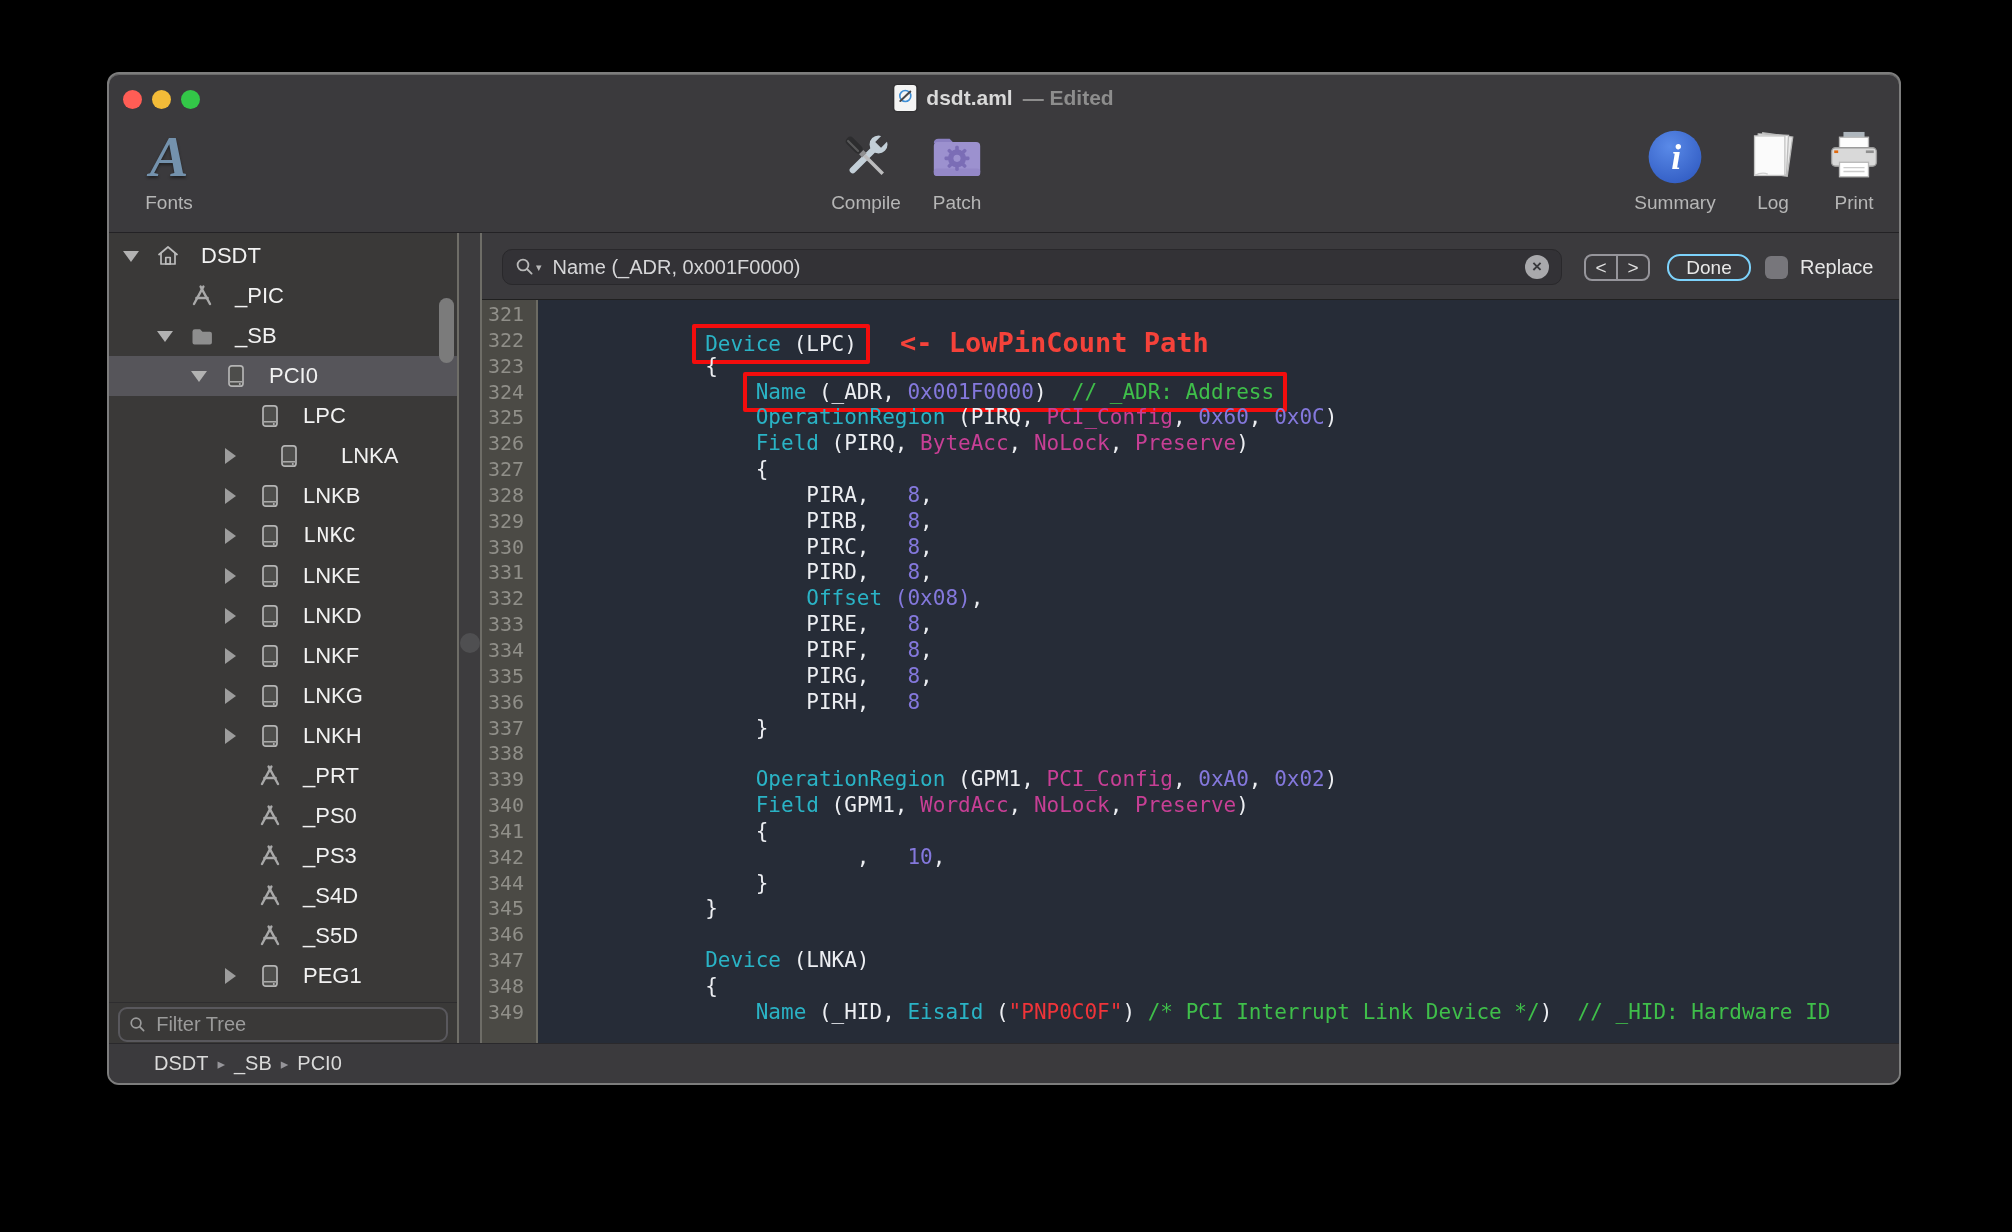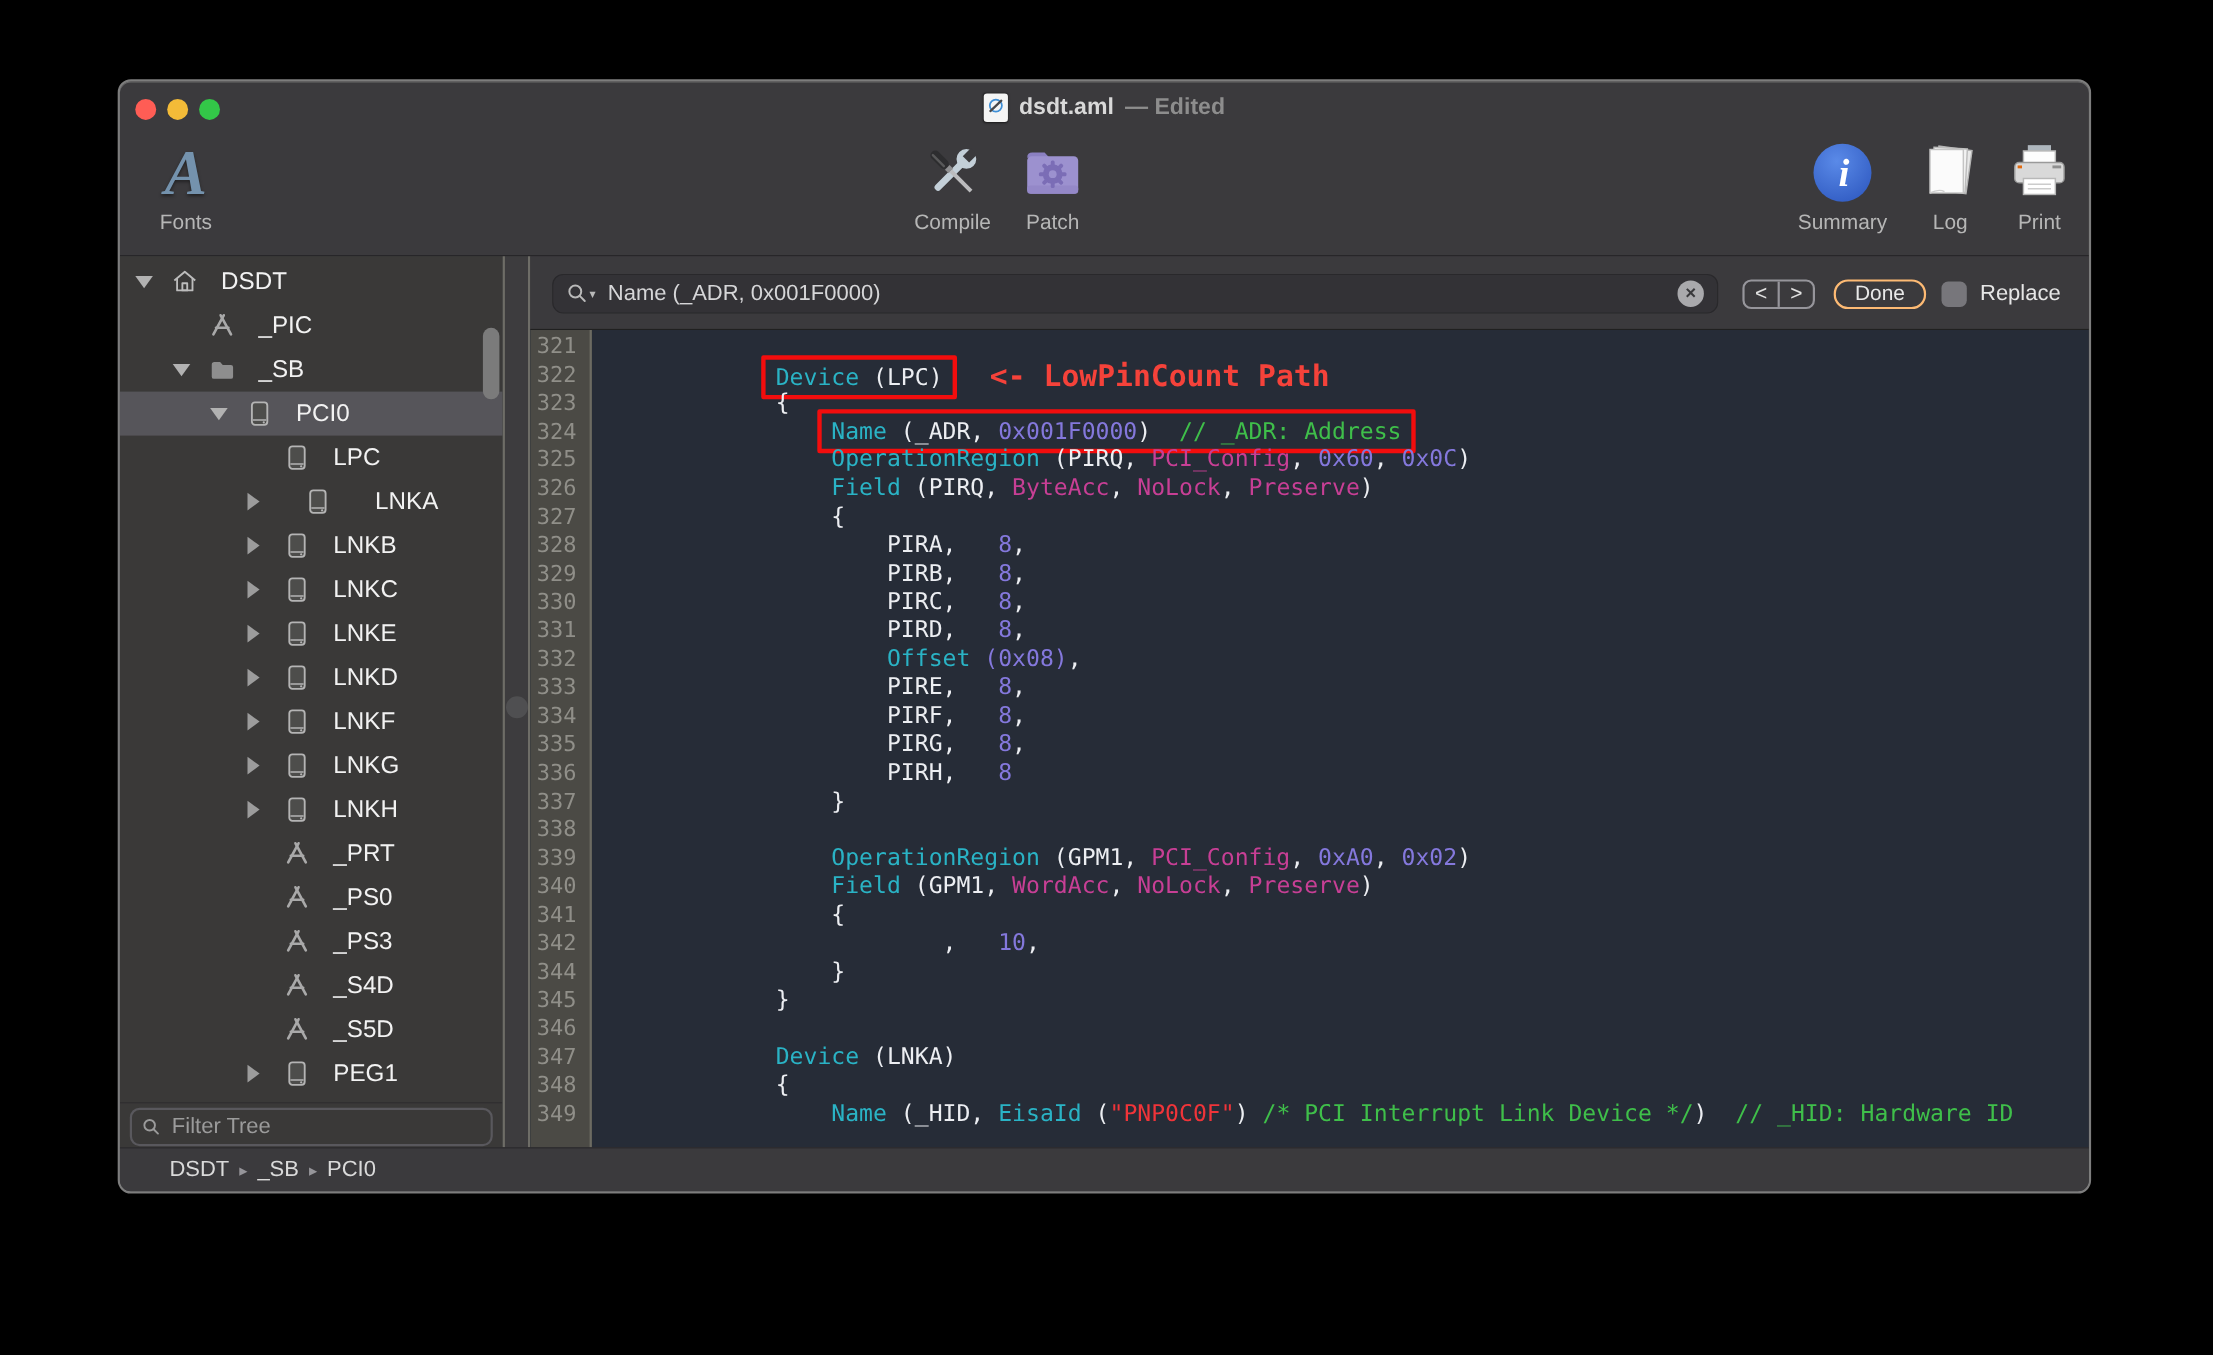--- a/index.html
+++ b/index.html
@@ -58,21 +58,21 @@
     border:1px solid #29282b;border-radius:10px;display:flex;align-items:center;padding:0 12px;box-sizing:border-box;}
   .search-field input{flex:1;background:transparent;border:none;outline:none;color:#d6d6d8;
     font-size:20px;font-family:"Liberation Sans",sans-serif;margin-left:9px;}
   .chev-down{font-size:11px;color:#b9b9b9;margin-left:1px;}
   .clear-btn{width:24px;height:24px;border-radius:50%;background:#a9a9ac;color:#39393c;
     font-size:17px;font-weight:bold;display:flex;align-items:center;justify-content:center;flex:none;}
   .seg{position:absolute;left:1102px;top:21px;width:66px;height:27px;border:2px solid #96959b;border-radius:8px;
     display:flex;box-sizing:border-box;}
   .seg-btn{flex:1;display:flex;align-items:center;justify-content:center;color:#e2e2e2;font-size:19px;}
   .seg-btn:first-child{border-right:2px solid #96959b;}
-  .done-btn{position:absolute;left:1185px;top:21px;width:84px;height:27px;border:2px solid #fdba74;border-radius:13px;
+  .done-btn{position:absolute;left:1185px;top:21px;width:84px;height:27px;border:2px solid #7dd3fc;border-radius:13px;
     color:#e8e8e8;font-size:19px;display:flex;align-items:center;justify-content:center;box-sizing:border-box;}
   .replace-check{position:absolute;left:1283px;top:23px;width:23px;height:23px;background:#77767b;border-radius:6px;}
   .replace-label{position:absolute;left:1318px;top:21px;font-size:20px;color:#e6e6e6;line-height:27px;}
   .codearea{position:absolute;left:0;top:67px;right:0;bottom:0;background:var(--codebg);overflow:hidden;}
   .gutter-bg{position:absolute;left:0;top:0;bottom:0;width:54px;background:var(--gutter);border-right:2px solid #6c6b63;}
   .code-lines{position:relative;margin-top:2px;}
   .cl{display:flex;height:25.85px;}
   .ln{width:56px;flex:none;padding-left:6px;box-sizing:border-box;color:#908f89;
     font-family:"DejaVu Sans Mono",monospace;font-size:20px;line-height:25.85px;}
   .lc{white-space:pre;font-family:"DejaVu Sans Mono",monospace;font-size:21px;line-height:25.85px;
@@ -273,21 +273,21 @@
     <span class="disc collapsed"></span>
     <span class="t-icon">
               <svg width="26" height="26" viewBox="0 0 26 26">
                 <rect x="6" y="2.8" width="14" height="20.4" rx="2.8" fill="#4d4d4b" stroke="#b4b4b4" stroke-width="1.7"></rect>
                 <line x1="7" y1="18.8" x2="19" y2="18.8" stroke="#b4b4b4" stroke-width="1.4"></line>
                 <circle cx="16.8" cy="21" r="1" fill="#b4b4b4"></circle>
               </svg>
             </span>
     <span class="t-label">LNKB</span>
   </div>
-          <div class="trow" style="padding-left: 116px;">
+          <div class="trow" style="padding-left: 116px; font-family: Liberation Mono, monospace;">
     <span class="disc collapsed"></span>
     <span class="t-icon">
               <svg width="26" height="26" viewBox="0 0 26 26">
                 <rect x="6" y="2.8" width="14" height="20.4" rx="2.8" fill="#4d4d4b" stroke="#b4b4b4" stroke-width="1.7"></rect>
                 <line x1="7" y1="18.8" x2="19" y2="18.8" stroke="#b4b4b4" stroke-width="1.4"></line>
                 <circle cx="16.8" cy="21" r="1" fill="#b4b4b4"></circle>
               </svg>
             </span>
     <span class="t-label">LNKC</span>
   </div>

